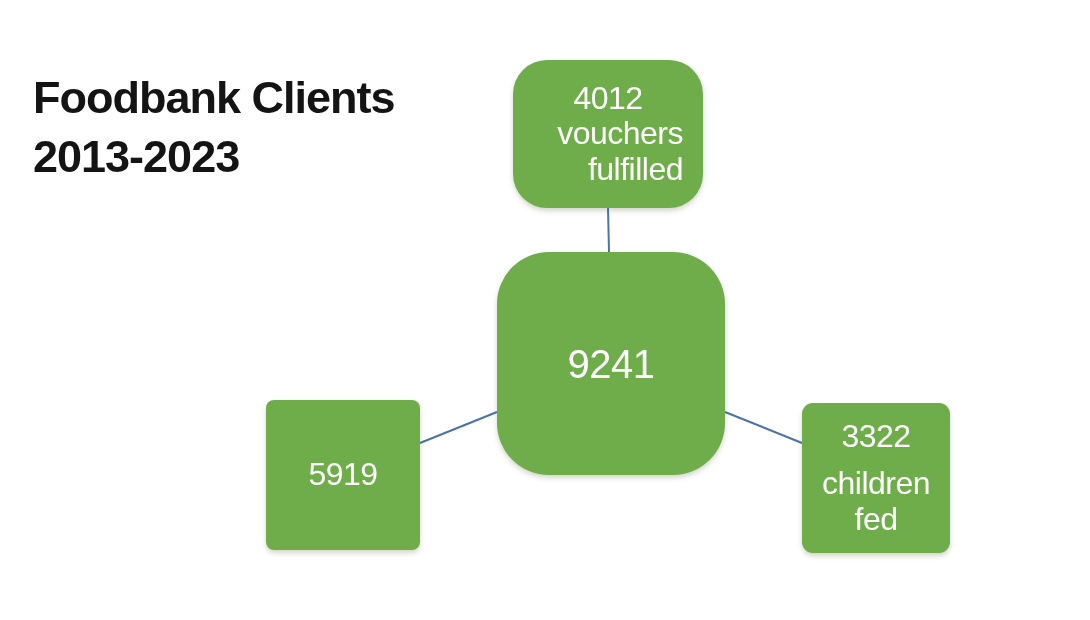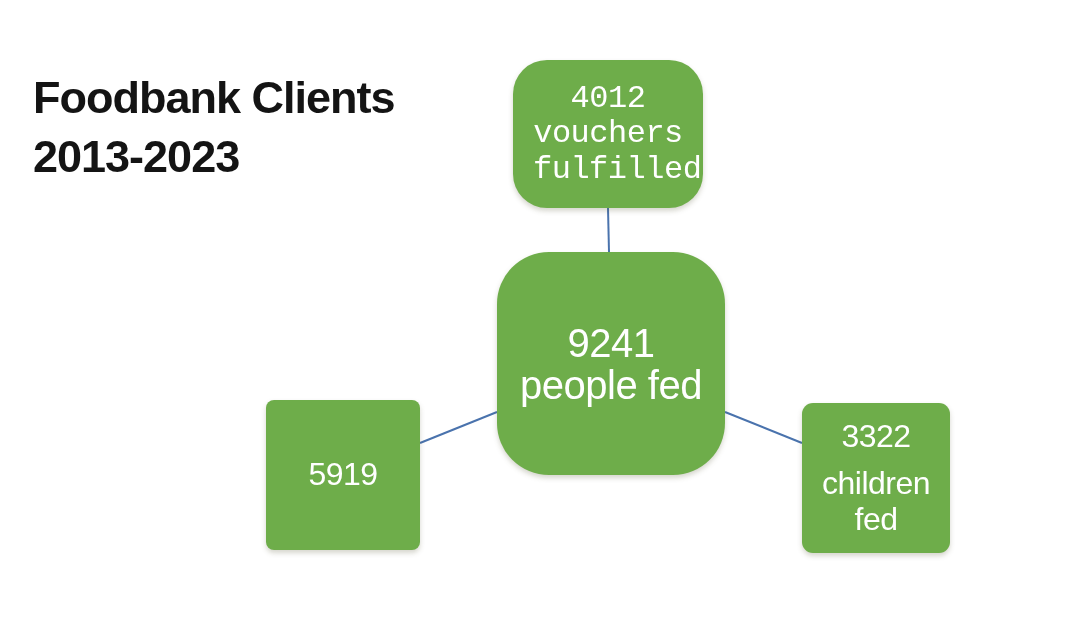--- a/index.html
+++ b/index.html
@@ -98,42 +98,41 @@
     line-height: 1.05;
   }
   .node-top {
     left: 513px;
     top: 60px;
     width: 190px;
     height: 148px;
     border-radius: 34px;
     font-size: 32px;
     line-height: 1.1;
-    font-family: Liberation Mono, monospace;
   }
   .node-left {
     left: 266px;
     top: 400px;
     width: 154px;
     height: 150px;
     border-radius: 8px;
     font-size: 32px;
     line-height: 1.1;
   }
   .node-right {
     left: 802px;
     top: 403px;
     width: 148px;
     height: 150px;
     border-radius: 11px;
     font-size: 32px;
     line-height: 1.1;
   }
   .node-label { max-width: 92%; }
-  .node-top .node-label { max-width: 150px; }
+  .node-top .node-label { max-width: 150px; text-align: right; }
   .node-left .node-label { max-width: 110px; }
   .node-right .node-label { max-width: 140px; margin-top: 12px; }
 </style>
 </head>
 <body>
 
 <div class="slide">
 
   <div class="title">
     <div>Foodbank Clients</div>
@@ -142,21 +141,20 @@
 
 
   <svg class="connectors" viewBox="0 0 1090 620">
     <line x1="608" y1="208" x2="609" y2="252"></line>
     <line x1="420" y1="443" x2="497" y2="412"></line>
     <line x1="725" y1="412" x2="802" y2="443"></line>
   </svg>
 
   <div class="node node-center">
     <div class="node-value">9241</div>
-    <div class="node-label">people fed</div>
   </div>
 
   <div class="node node-top">
     <div class="node-value">4012</div>
     <div class="node-label">vouchers fulfilled</div>
   </div>
 
   <div class="node node-left">
     <div class="node-value">5919</div>
   </div>

